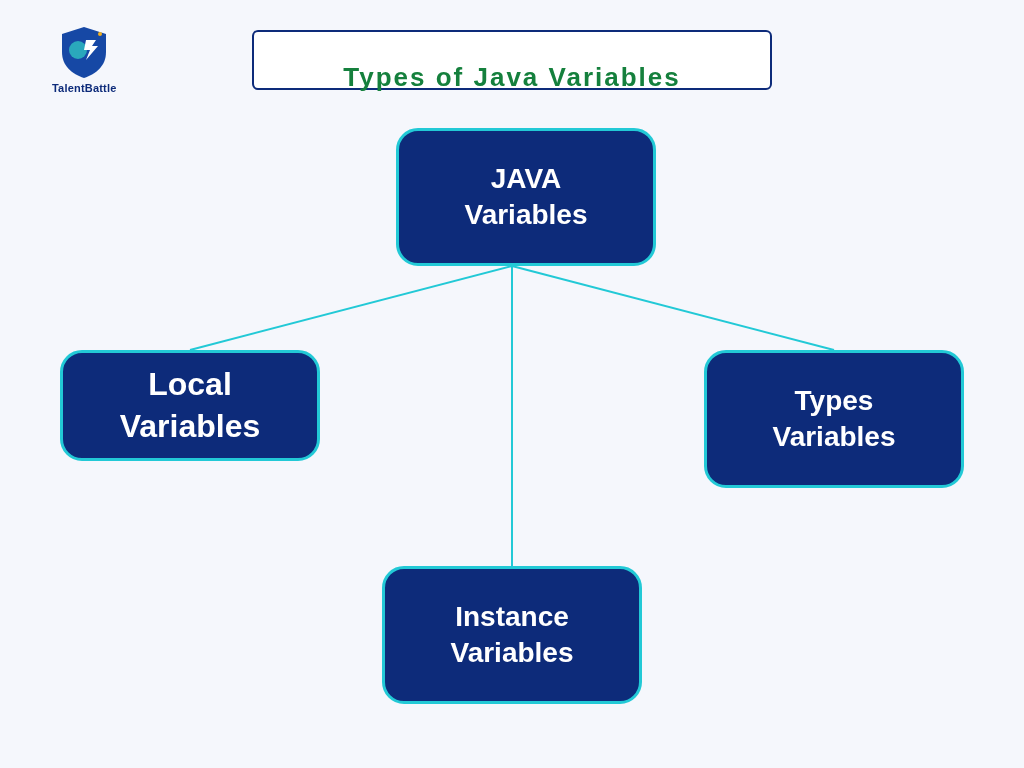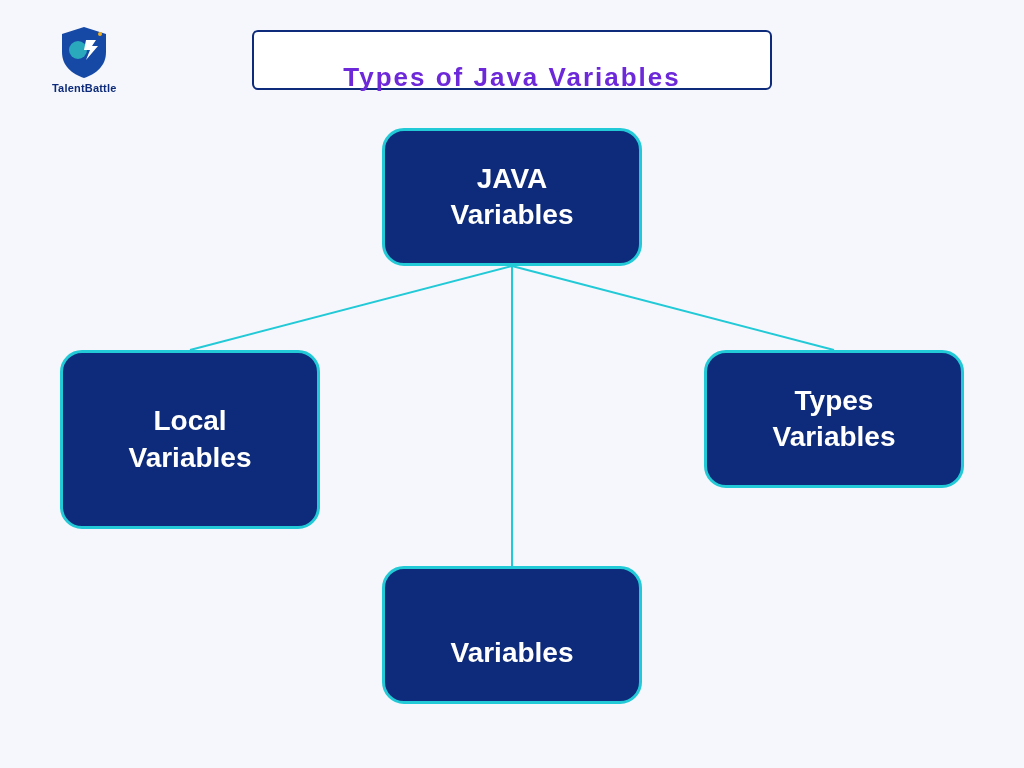--- a/index.html
+++ b/index.html
@@ -38,52 +38,52 @@
     width: 520px;
     height: 60px;
     border: 2px solid #0d2b7a;
     border-radius: 6px;
     background: #ffffff;
     display: flex;
     align-items: center;
     justify-content: center;
   }
   .title-box span {
-    color: #6d28d9;
+    color: #15803d;
     font-size: 26px;
     font-weight: 800;
     letter-spacing: 2px;
     margin-top: 35px;
   }
   .node {
     position: absolute;
     background: #0d2b7a;
     border: 3px solid #22c9d6;
     border-radius: 22px;
     display: flex;
     align-items: center;
     justify-content: center;
     text-align: center;
     color: #ffffff;
     font-weight: 700;
     line-height: 1.3;
   }
   .node-root {
     top: 128px;
-    left: 382px;
+    left: 396px;
     width: 260px;
     height: 138px;
     font-size: 28px;
   }
   .node-left {
     top: 350px;
     left: 60px;
     width: 260px;
-    height: 179px;
-    font-size: 28px;
+    height: 111px;
+    font-size: 32px;
   }
   .node-right {
     top: 350px;
     left: 704px;
     width: 260px;
     height: 138px;
     font-size: 28px;
   }
   .node-bottom {
     top: 566px;
@@ -140,16 +140,16 @@
 
 <div class="node node-right">
   <div>
     <span>Types</span><br>
     <span>Variables</span>
   </div>
 </div>
 
 <div class="node node-bottom">
   <div>
-    <br>
+    <span>Instance</span><br>
     <span>Variables</span>
   </div>
 </div>
 
 </body></html>

